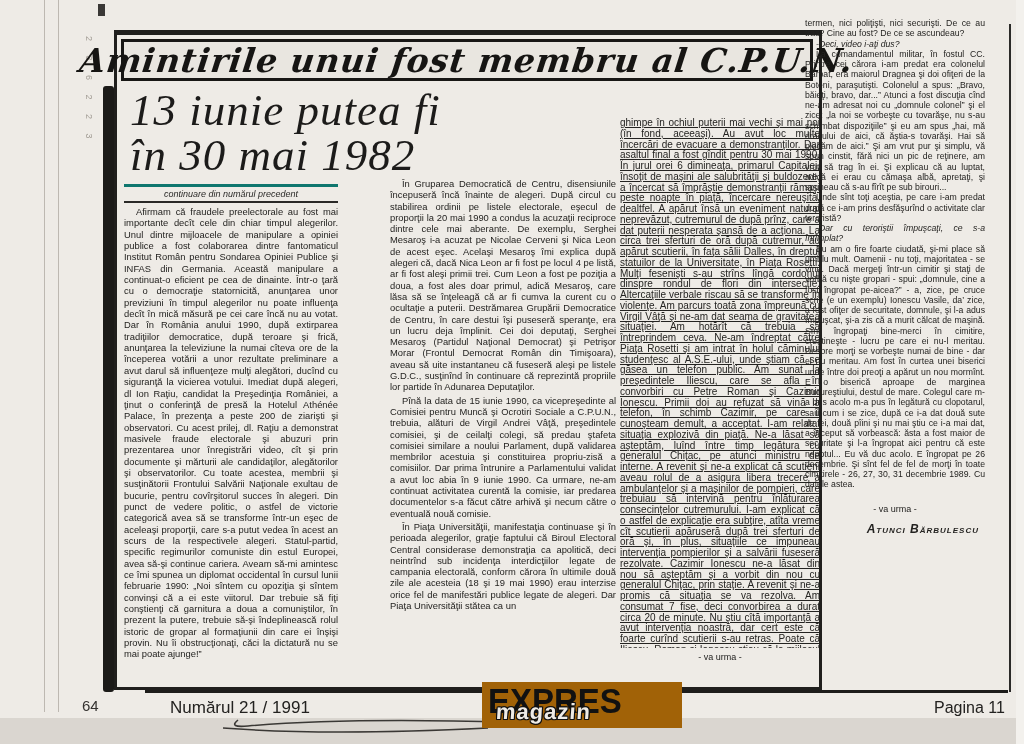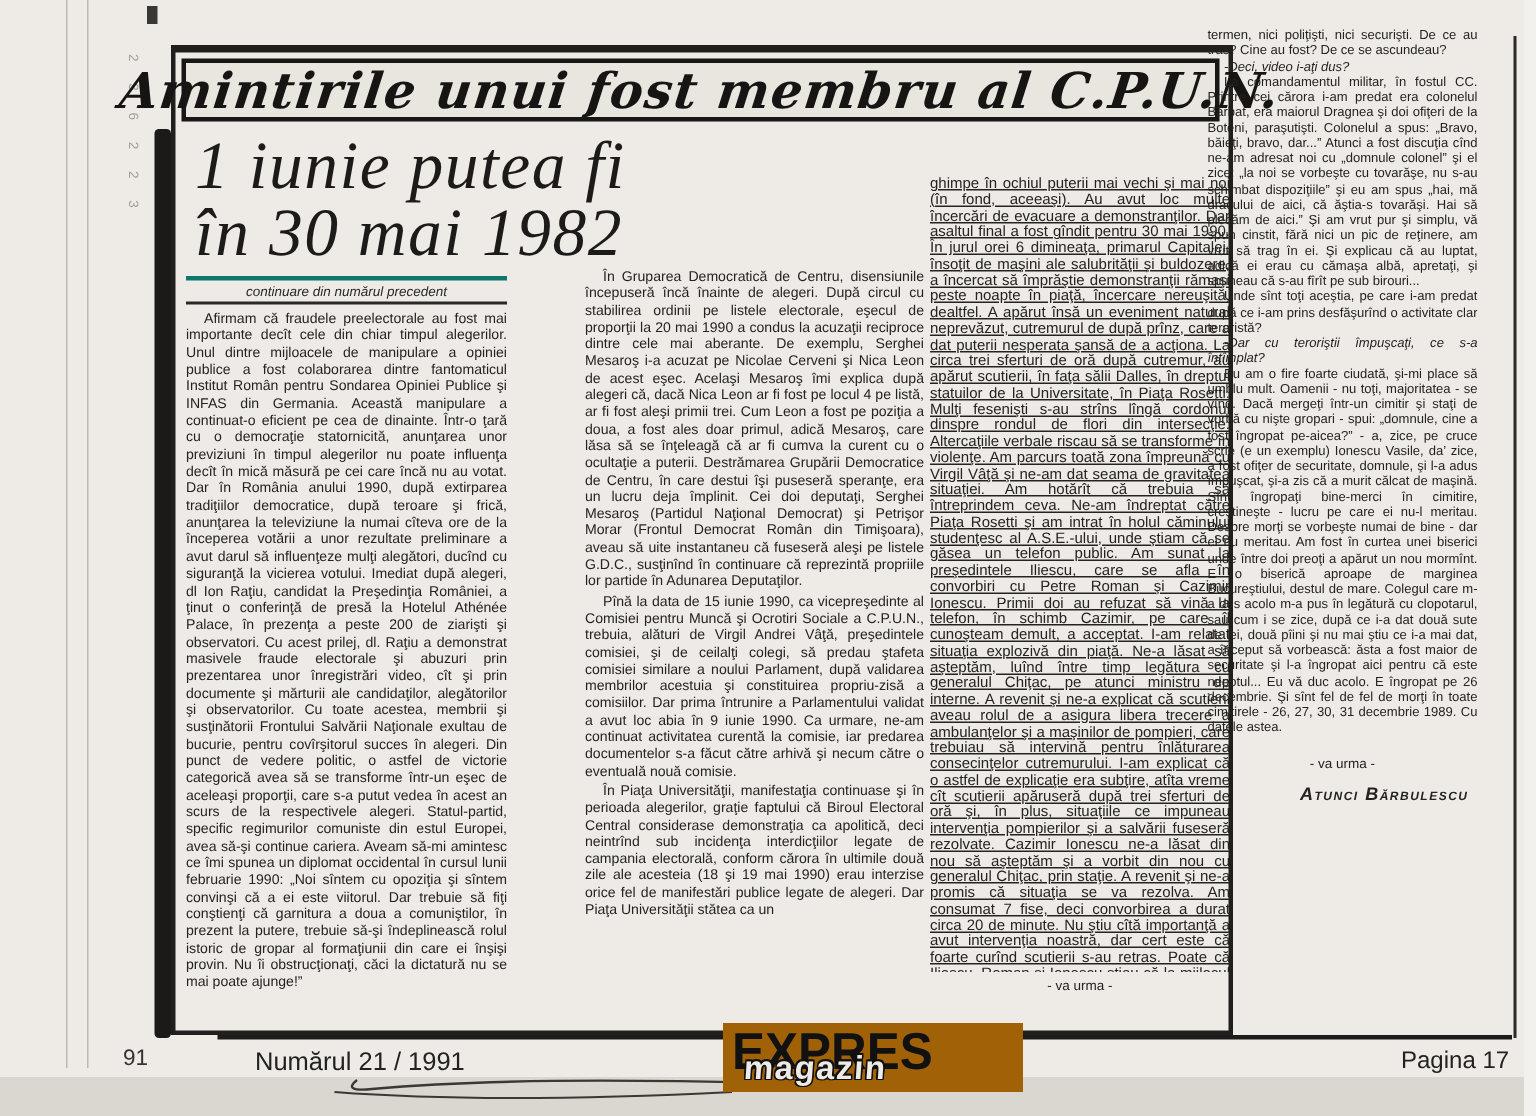--- a/index.html
+++ b/index.html
@@ -75,21 +75,21 @@
   <div class="margin-glyphs">2 3 6 2 2 3</div>
   <div class="spine-bar"></div>
 
   <div id="frame"></div>
 
   <div id="banner">
     <span>Amintirile unui fost membru al C.P.U.N.</span>
   </div>
 
   <div id="headline">
-    <div>1 iunie putea fi</div>
+    <div>13 iunie putea fi</div>
     <div>în 30 mai 1982</div>
   </div>
 
 
   <div id="kicker">continuare din numărul precedent</div>
 
   <div id="col1" class="col">
     <p class="ind">Afirmam că fraudele preelectorale au fost mai importante decît cele din chiar timpul alegerilor. Unul dintre mijloacele de manipulare a opiniei publice a fost colaborarea dintre fantomaticul Institut Român pentru Sondarea Opiniei Publice şi INFAS din Germania. Această manipulare a continuat-o eficient pe cea de dinainte. Într-o ţară cu o democraţie statornicită, anunţarea unor previziuni în timpul alegerilor nu poate influenţa decît în mică măsură pe cei care încă nu au votat. Dar în România anului 1990, după extirparea tradiţiilor democratice, după teroare şi frică, anunţarea la televiziune la numai cîteva ore de la începerea votării a unor rezultate preliminare a avut darul să influenţeze mulţi alegători, ducînd cu siguranţă la vicierea votului. Imediat după alegeri, dl Ion Raţiu, candidat la Preşedinţia României, a ţinut o conferinţă de presă la Hotelul Athénée Palace, în prezenţa a peste 200 de ziarişti şi observatori. Cu acest prilej, dl. Raţiu a demonstrat masivele fraude electorale şi abuzuri prin prezentarea unor înregistrări video, cît şi prin documente şi mărturii ale candidaţilor, alegătorilor şi observatorilor. Cu toate acestea, membrii şi susţinătorii Frontului Salvării Naţionale exultau de bucurie, pentru covîrşitorul succes în alegeri. Din punct de vedere politic, o astfel de victorie categorică avea să se transforme într-un eşec de aceleaşi proporţii, care s-a putut vedea în acest an scurs de la respectivele alegeri. Statul-partid, specific regimurilor comuniste din estul Europei, avea să-şi continue cariera. Aveam să-mi amintesc ce îmi spunea un diplomat occidental în cursul lunii februarie 1990: „Noi sîntem cu opoziţia şi sîntem convinşi că a ei este viitorul. Dar trebuie să fiţi conştienţi că garnitura a doua a comuniştilor, în prezent la putere, trebuie să-şi îndeplinească rolul istoric de gropar al formaţiunii din care ei înşişi provin. Nu îi obstrucţionaţi, căci la dictatură nu se mai poate ajunge!”</p>
   </div>
 
@@ -120,16 +120,16 @@
   <div id="footer-rule"></div>
   <div id="issue">Numărul 21 / 1991</div>
   <svg id="squiggle" width="400" height="22" viewBox="0 0 400 22">
     <path d="M60,6 Q50,14 70,12 Q180,2 390,10" fill="none" stroke="#3a3835" stroke-width="1.6"></path>
     <path d="M45,14 Q150,22 310,14" fill="none" stroke="#3a3835" stroke-width="1.4"></path>
   </svg>
   <div id="logo">
     <span class="l1">EXPRES</span>
     <span class="l2">magazin</span>
   </div>
-  <div id="pagenum">Pagina 17</div>
-  <div id="stub91">91</div>
+  <div id="pagenum">Pagina 11</div>
+  <div id="stub91">64</div>
 
 </div>
 
 </body></html>

